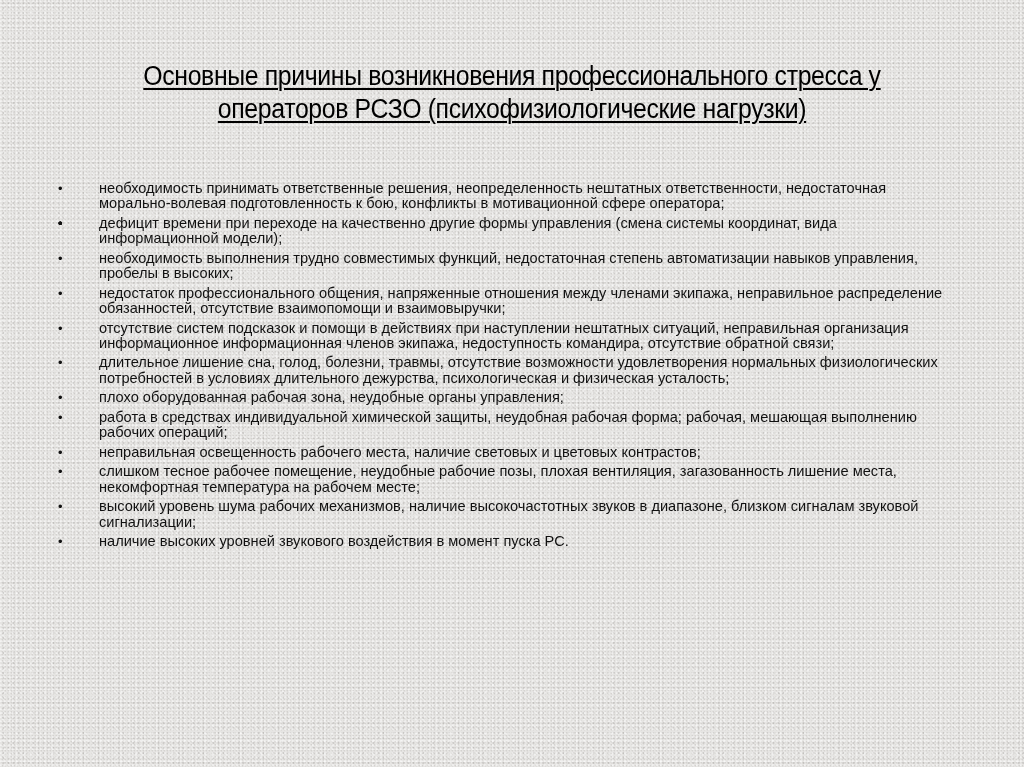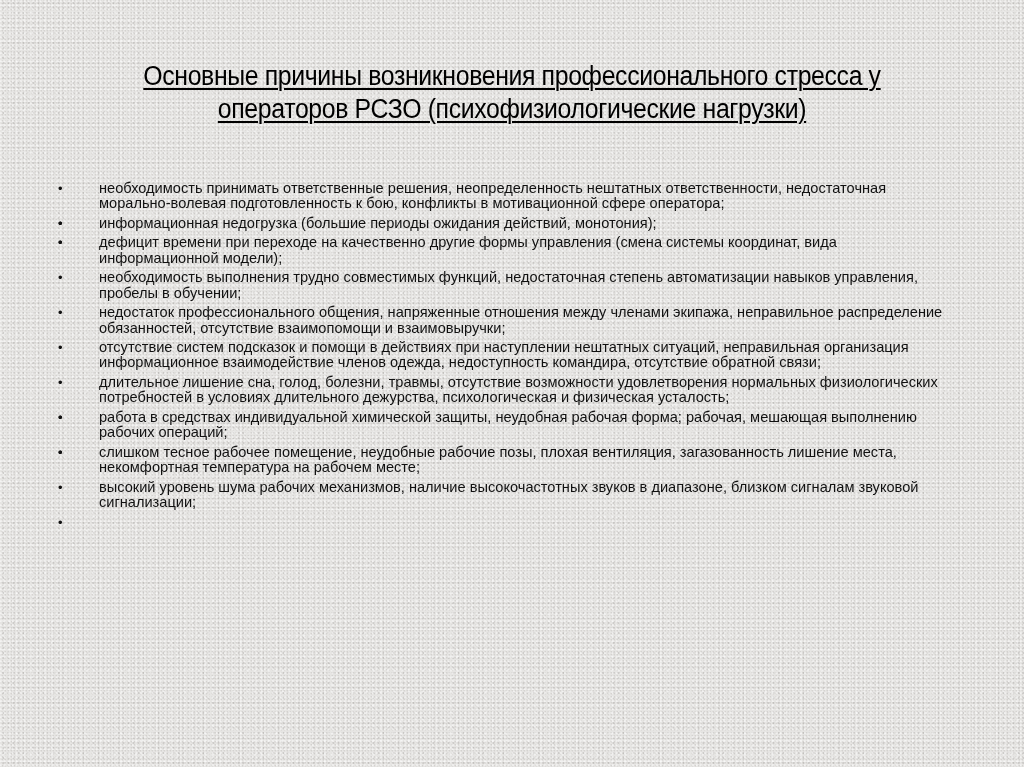--- a/index.html
+++ b/index.html
@@ -74,27 +74,27 @@
 <body>
 
 <div class="slide">
   <div class="title">
     <span>Основные причины возникновения профессионального стресса у операторов РСЗО (психофизиологические нагрузки)</span>
   </div>
 
   <ul class="bullets">
     <li><span class="dot">•</span><span>необходимость принимать ответственные решения, неопределенность нештатных ответственности, недостаточная морально-волевая подготовленность к бою, конфликты в мотивационной сфере оператора;</span></li>
     <li><span class="dot">•</span></li>
-    <li><span class="dot">•</span><span>информационная недогрузка (большие периоды ожидания действий, монотония);</span></li>
+    <li><span class="dot">•</span></li>
     <li><span class="dot">•</span></li>
     <li><span class="dot">•</span><span>дефицит времени при переходе на качественно другие формы управления (смена системы координат, вида информационной модели);</span></li>
-    <li><span class="dot">•</span><span>необходимость выполнения трудно совместимых функций, недостаточная степень автоматизации навыков управления, пробелы в обучении;</span></li>
+    <li><span class="dot">•</span><span>необходимость выполнения трудно совместимых функций, недостаточная степень автоматизации навыков управления, пробелы в высоких;</span></li>
     <li><span class="dot">•</span><span>недостаток профессионального общения, напряженные отношения между членами экипажа, неправильное распределение обязанностей, отсутствие взаимопомощи и взаимовыручки;</span></li>
-    <li><span class="dot">•</span><span>отсутствие систем подсказок и помощи в действиях при наступлении нештатных ситуаций, неправильная организация информационное взаимодействие членов одежда, недоступность командира, отсутствие обратной связи;</span></li>
+    <li><span class="dot">•</span><span>отсутствие систем подсказок и помощи в действиях при наступлении нештатных ситуаций, неправильная организация информационное информационная членов экипажа, недоступность командира, отсутствие обратной связи;</span></li>
     <li><span class="dot">•</span><span>длительное лишение сна, голод, болезни, травмы, отсутствие возможности удовлетворения нормальных физиологических потребностей в условиях длительного дежурства, психологическая и физическая усталость;</span></li>
-    <li><span class="dot">•</span></li>
+    <li><span class="dot">•</span><span>плохо оборудованная рабочая зона, неудобные органы управления;</span></li>
     <li><span class="dot">•</span><span>работа в средствах индивидуальной химической защиты, неудобная рабочая форма; рабочая, мешающая выполнению рабочих операций;</span></li>
-    <li><span class="dot">•</span></li>
+    <li><span class="dot">•</span><span>неправильная освещенность рабочего места, наличие световых и цветовых контрастов;</span></li>
     <li><span class="dot">•</span><span>слишком тесное рабочее помещение, неудобные рабочие позы, плохая вентиляция, загазованность лишение места, некомфортная температура на рабочем месте;</span></li>
     <li><span class="dot">•</span><span>высокий уровень шума рабочих механизмов, наличие высокочастотных звуков в диапазоне, близком сигналам звуковой сигнализации;</span></li>
-    <li><span class="dot">•</span></li>
+    <li><span class="dot">•</span><span>наличие высоких уровней звукового воздействия в момент пуска РС.</span></li>
   </ul>
 </div>
 
 </body></html>

